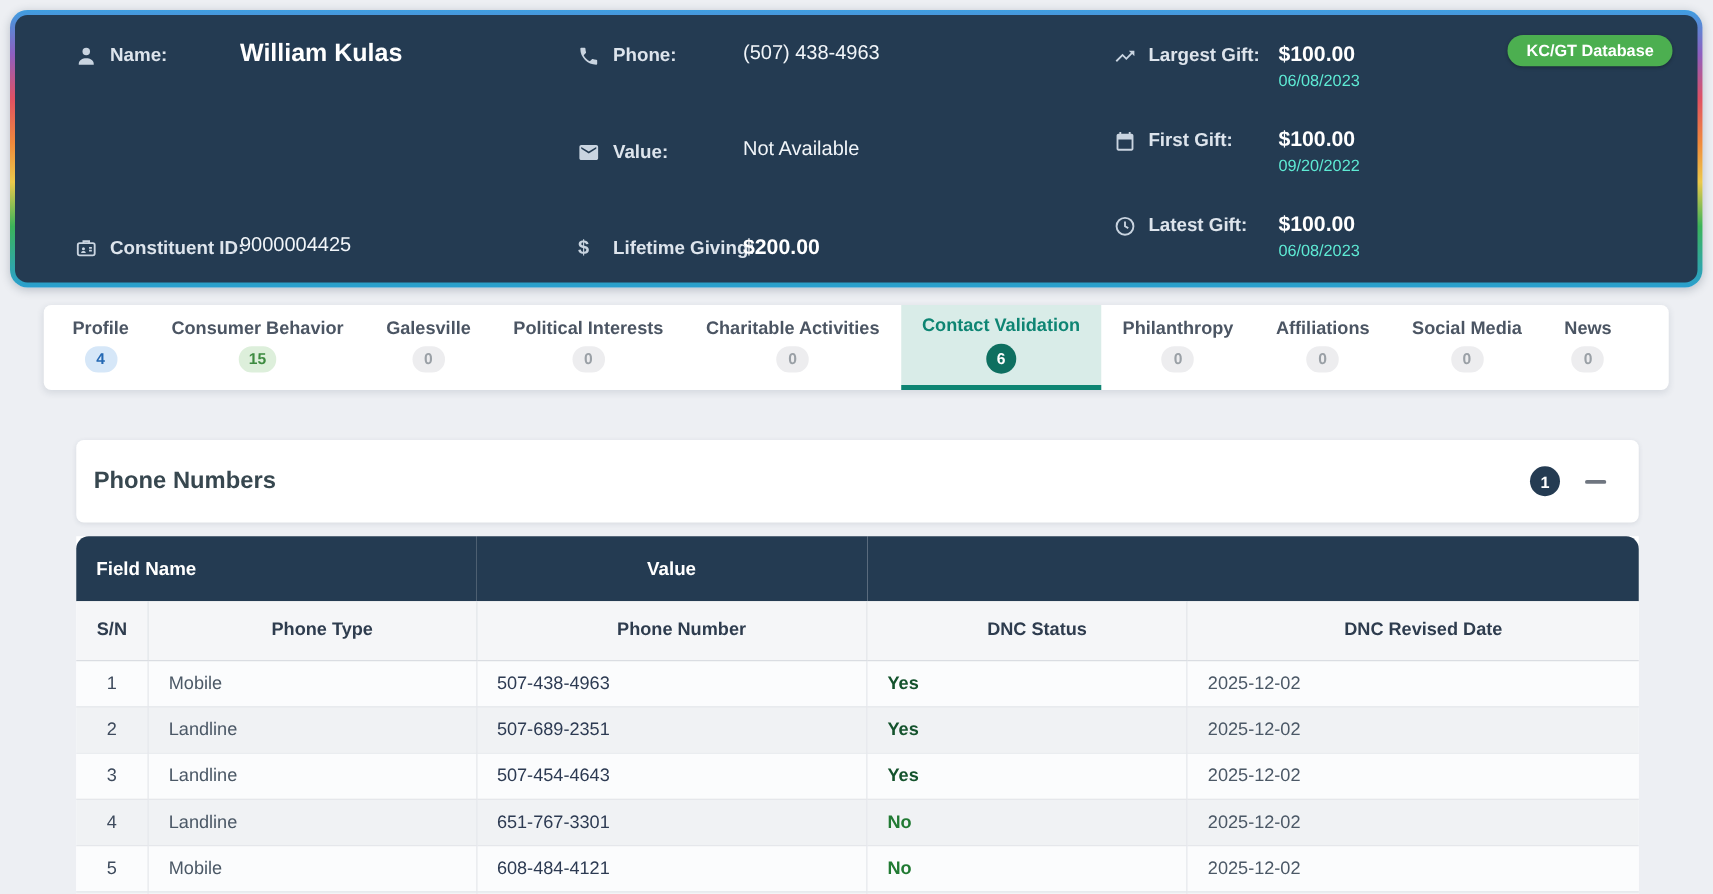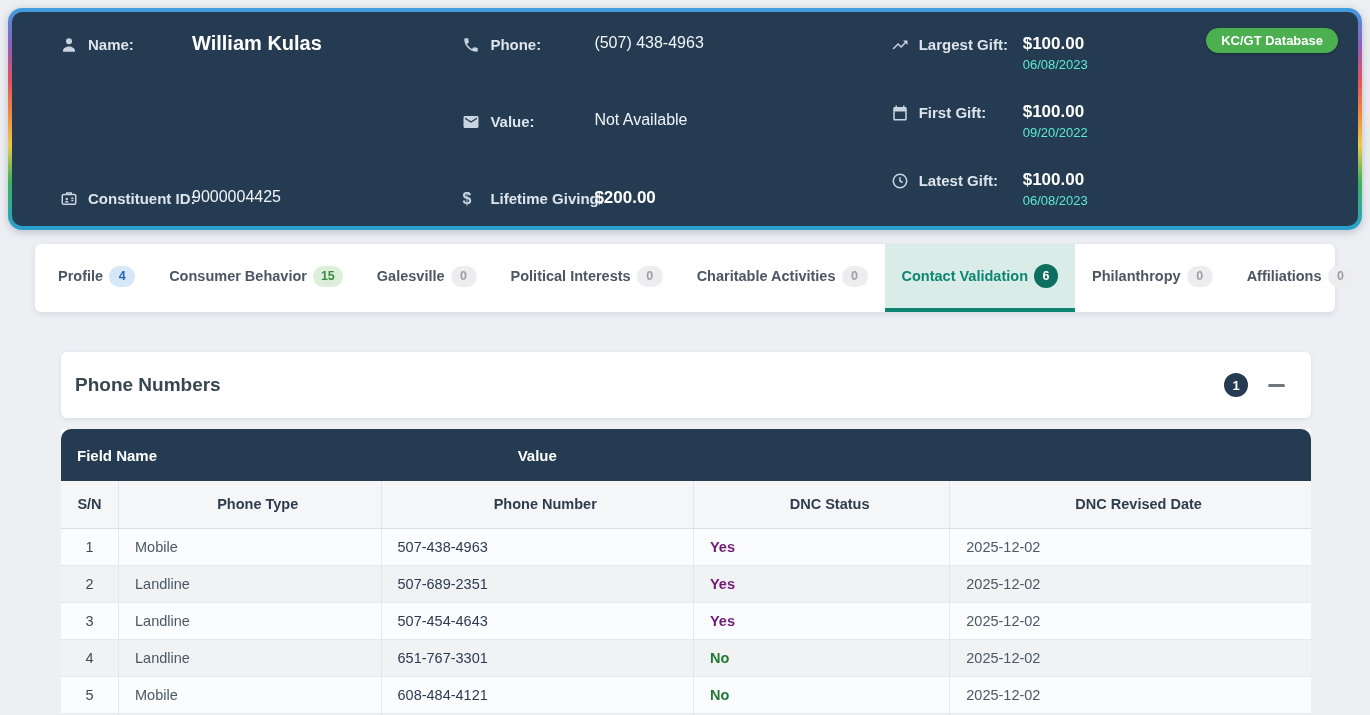--- a/index.html
+++ b/index.html
@@ -34,21 +34,21 @@
     font-size:13px; font-weight:bold; padding:5px 15px; border-radius:14px;
     box-shadow:0 1px 3px rgba(0,0,0,.3);
   }
 
   
   .tabbar {
     margin:14px 35px 0 35px; height:68px; background:#ffffff; border-radius:6px;
     box-shadow:0 2px 6px rgba(40,60,80,.12); display:flex; align-items:stretch; padding:0 0 0 6px;
   }
   .tab {
-    display:flex; flex-direction:row; align-items:center; justify-content:center;
+    display:flex; flex-direction:column; align-items:center; justify-content:center;
     gap:6px; padding:0 17px; cursor:pointer; border-bottom:4px solid transparent;
   }
   .tab-label { font-size:14.5px; font-weight:bold; color:#4b5563; white-space:nowrap; }
   .tab-badge {
     min-width:26px; height:21px; padding:0 8px; border-radius:11px;
     display:inline-flex; align-items:center; justify-content:center;
     font-size:12.5px; font-weight:bold;
   }
   .b-blue  { background:#d6e7f8; color:#2468b3; }
   .b-green { background:#ddefdb; color:#3d8b40; }
@@ -92,21 +92,21 @@
   thead tr.col-row th.center { text-align:center; padding:0; }
   tbody td {
     height:37px; font-size:14.5px; color:#4b5866; padding:0 0 0 16px;
     border-bottom:1px solid #e5e7eb; border-right:1px solid #e5e7eb;
   }
   tbody td:last-child { border-right:none; }
   tbody tr:nth-child(odd)  { background:#fbfcfd; }
   tbody tr:nth-child(even) { background:#f0f2f4; }
   td.center { text-align:center; padding:0; color:#3d4a5c; }
   td.num { font-weight:normal; color:#2c3a52; }
-  td.dnc-yes { font-weight:bold; color:#701a75; }
+  td.dnc-yes { font-weight:bold; color:#14532d; }
   td.dnc-no  { font-weight:bold; color:#217a33; }
 </style>
 </head>
 <body>
 
 <div class="page">
 
   <div class="hero-border">
     <div class="hero">
       <span class="db-badge">KC/GT Database</span>

